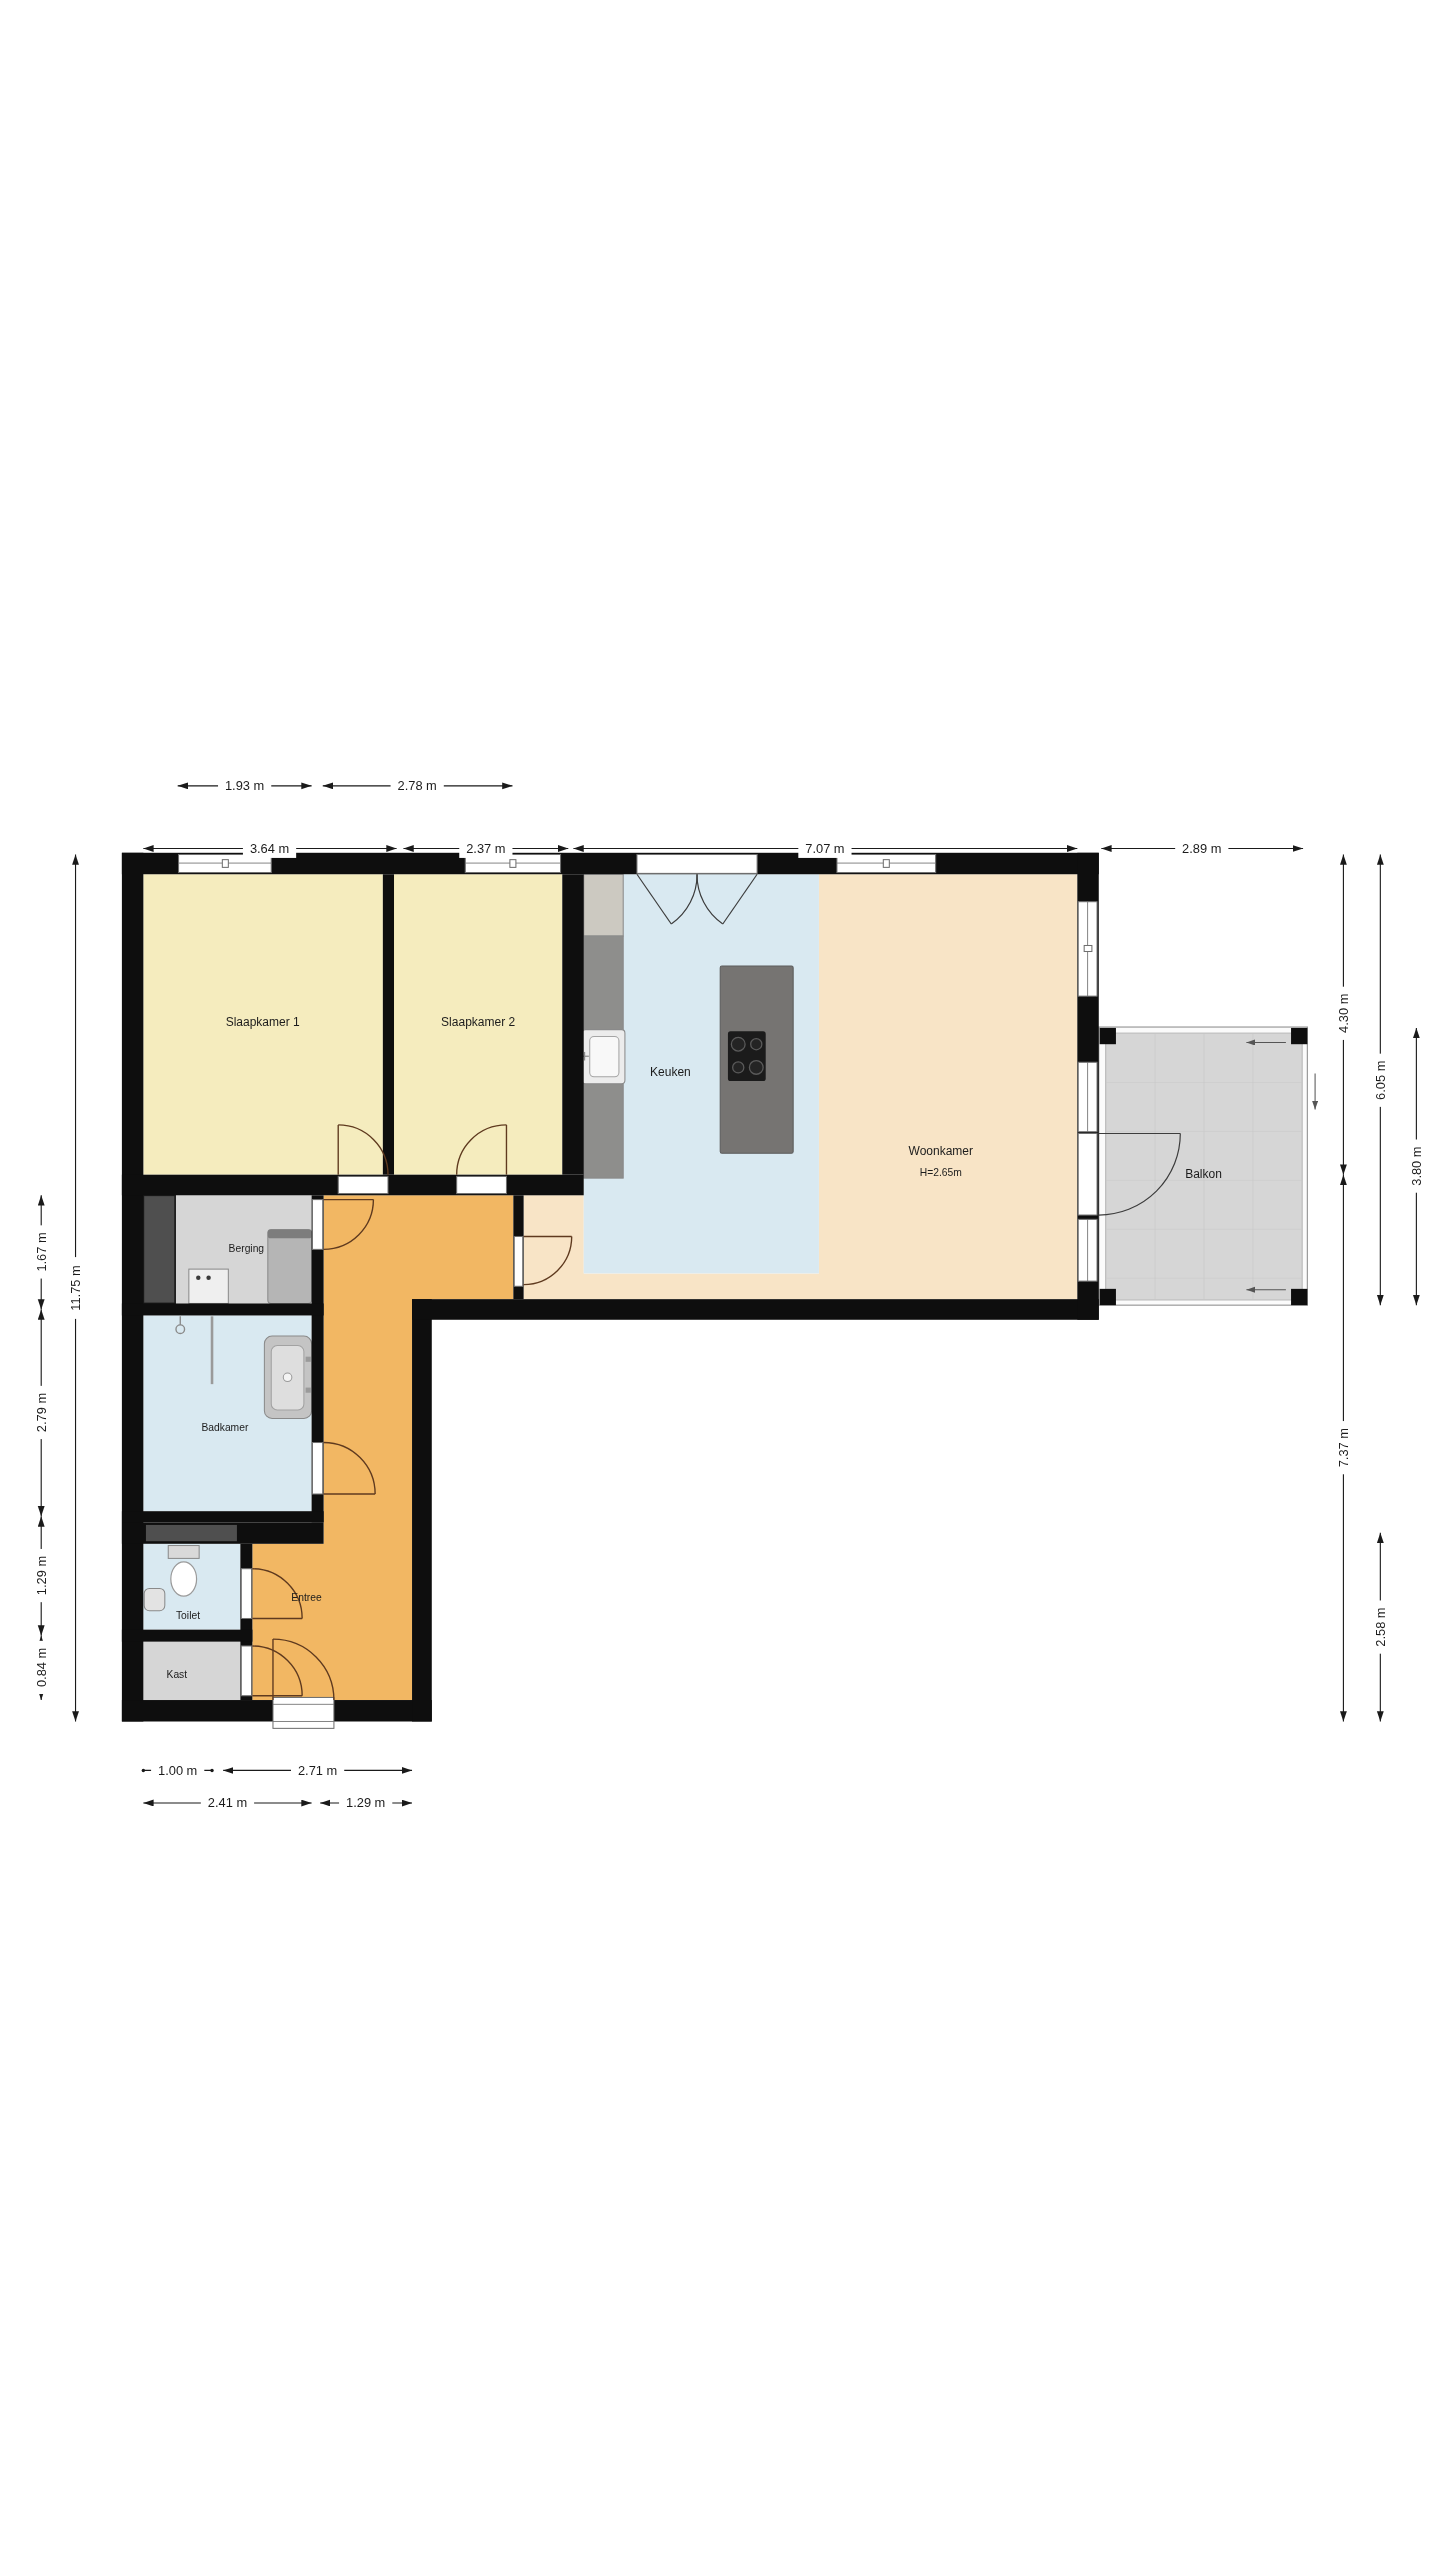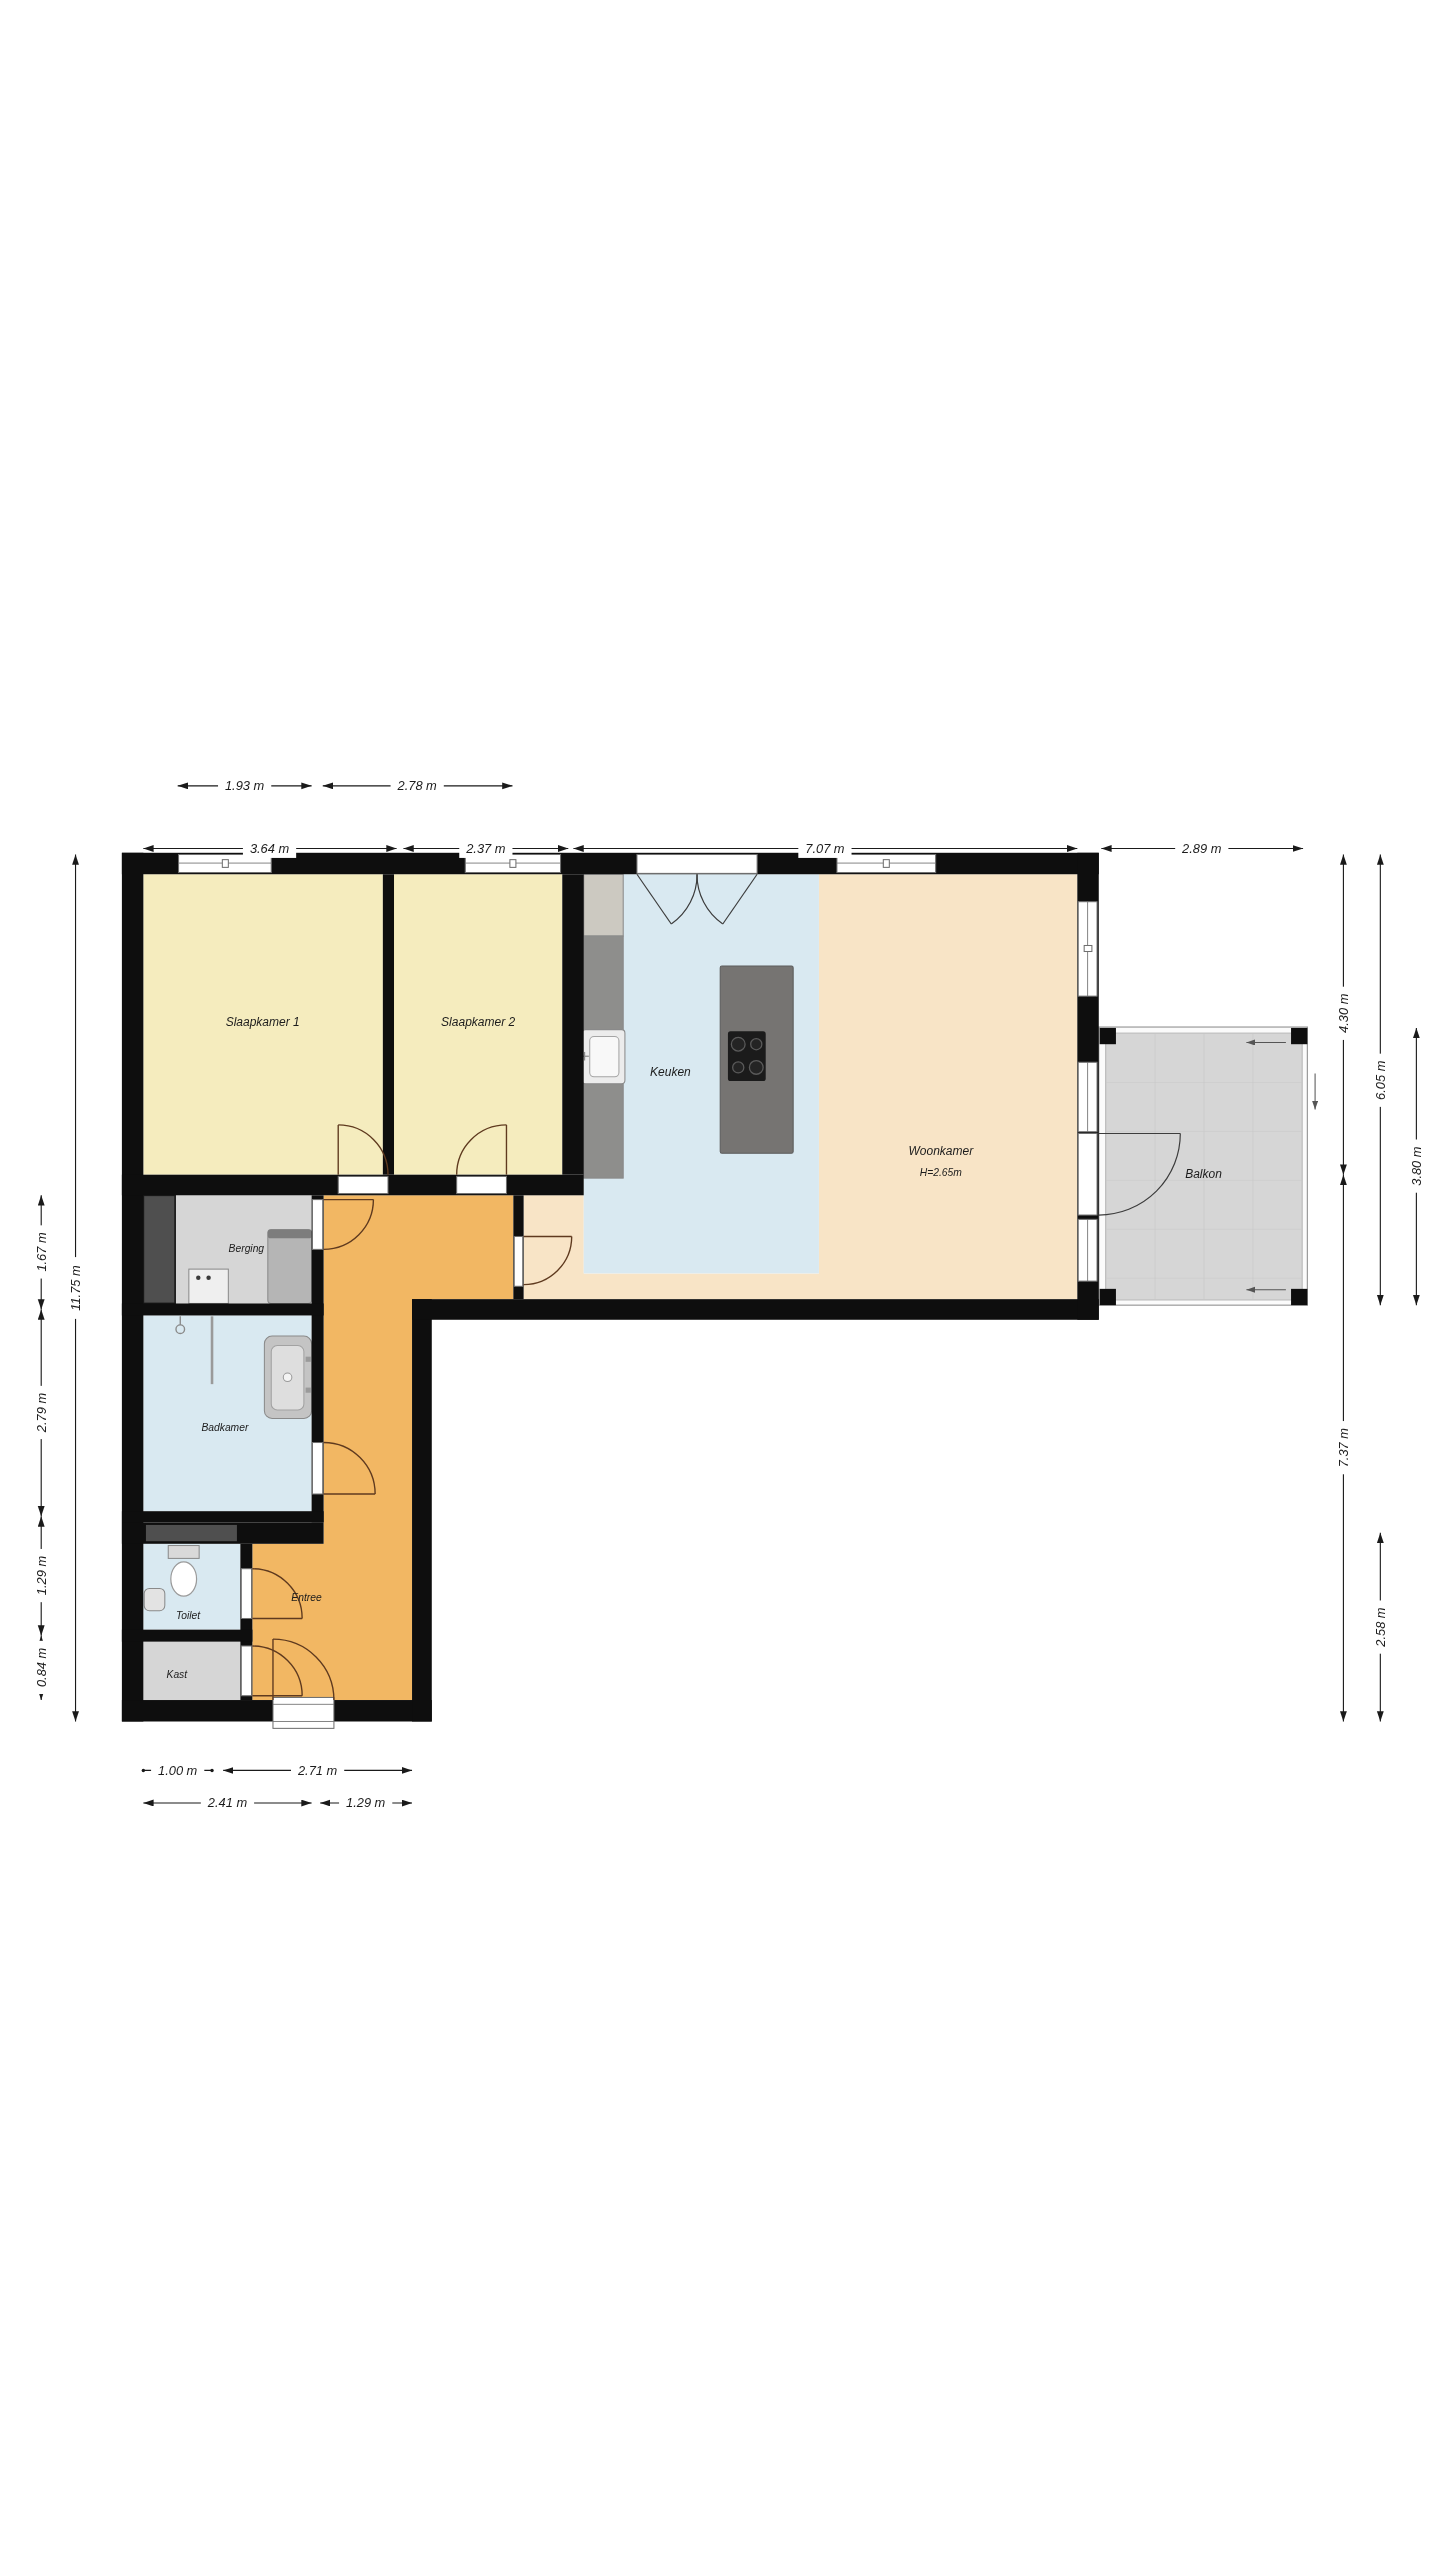--- a/index.html
+++ b/index.html
@@ -1,17 +1,17 @@
 <!DOCTYPE html>
 <html style="font-size:13.7px"><head>
 <meta charset="utf-8">
 <style>
   html,body { margin:0; padding:0; background:#ffffff; }
   .page { position:relative; width:1272px; height:2576px; background:#ffffff;
-          font-family:"Liberation Sans", sans-serif;font-style:italic; }
+          font-family:"Liberation Sans", sans-serif; }
   svg text { font-family:"Liberation Sans","DejaVu Sans",sans-serif; fill:#1c1c1c; }
   .wall { fill:#0e0e0e; }
   .dimline { stroke:#1a1a1a; stroke-width:1.3; }
   .dimtext { font-size:15px; }
   .dimbg { fill:#ffffff; }
   .rlabel { font-size:14px; }
   .rlabel-sm { font-size:12px; }
   .winrect { fill:#ffffff; stroke:#6f6f6f; stroke-width:1.2; }
   .winline { stroke:#6f6f6f; stroke-width:1; fill:none; }
   .doorarc { stroke:#5f3a1f; stroke-width:1.6; fill:none; }

